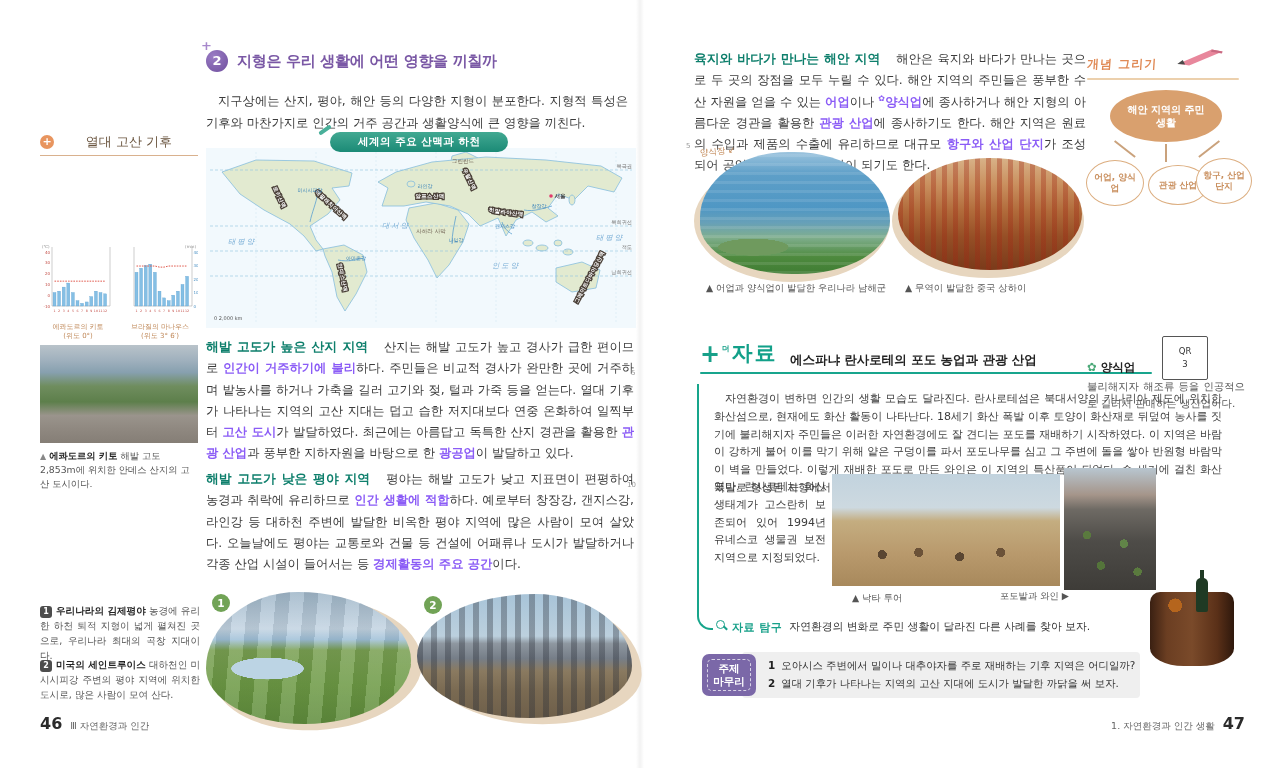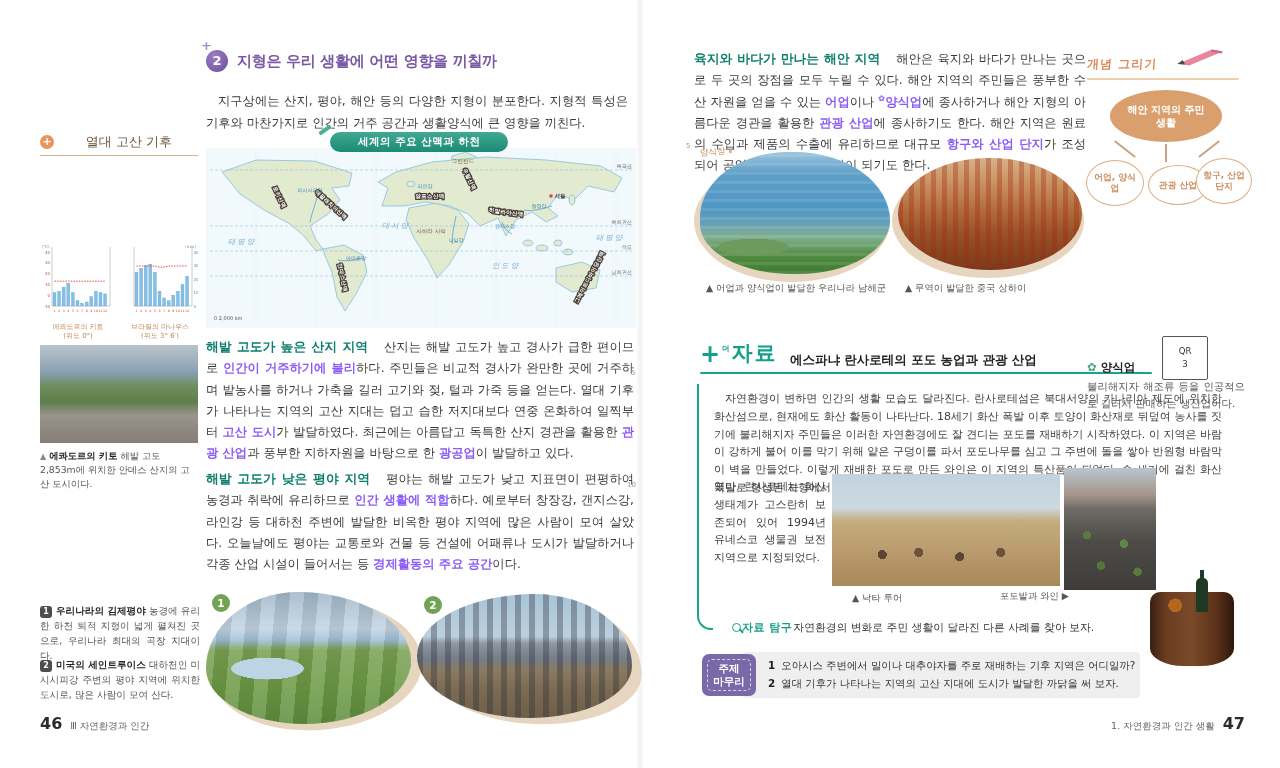--- a/index.html
+++ b/index.html
@@ -115,21 +115,21 @@
     radial-gradient(circle 6px at 80% 85%,#5a7a3e 70%,transparent 71%),
     linear-gradient(180deg,#b8c6d0 0%,#a5958a 22%,#6e6a64 34%,#4e4c48 60%,#3e3c38 100%)}
   #cap-camel{left:852px;top:592px;font-size:9.3px;color:#555}
   #cap-vine{left:1000px;top:590px;font-size:9.3px;color:#555}
   #barrel{left:1150px;top:592px;width:84px;height:74px;background:
     radial-gradient(circle 8px at 30% 18%,#b5651d 85%,transparent 86%),
     linear-gradient(90deg,#3a2012 0%,#6b3e22 20%,#7a4a2a 50%,#5a3018 80%,#2e180c 100%);
     border-radius:10px 10px 40% 40%/10px 10px 24% 24%}
   #bottle{left:1196px;top:578px;width:12px;height:34px;background:#1f3a24;border-radius:5px 5px 2px 2px}
   #bottle::before{content:'';position:absolute;left:4px;top:-8px;width:4px;height:9px;background:#1f3a24}
-  #explore{left:732px;top:620px;display:flex;align-items:center;gap:1px}
+  #explore{left:716px;top:620px;display:flex;gap:7px}
   .mag{width:9px;height:9px;border:1.7px solid #17a089;border-radius:50%;position:relative;flex:0 0 auto}
   .mag::after{content:'';position:absolute;width:5px;height:1.7px;background:#17a089;transform:rotate(45deg);right:-4px;bottom:-1px}
   #explore-label{color:#17a089;font-weight:bold;font-size:11px;letter-spacing:.5px}
   #explore-text{font-size:10.8px;color:#333}
   
   #wrap-bar{left:742px;top:652px;width:398px;height:46px;background:#efefef;border-radius:4px}
   #wrap-badge{left:702px;top:654px;width:54px;height:42px;background:#7b68a8;border-radius:7px;color:#fff;font-size:10.5px;font-weight:bold;display:flex;flex-direction:column;align-items:center;justify-content:center;line-height:1.25;z-index:3}
   #wrap-badge .inner{border:1px dashed rgba(255,255,255,.7);border-radius:5px;padding:2px 5px;text-align:center}
   .wq{left:768px;width:368px;font-size:10.4px;color:#333}
   .wq b{margin-right:6px;color:#222}

